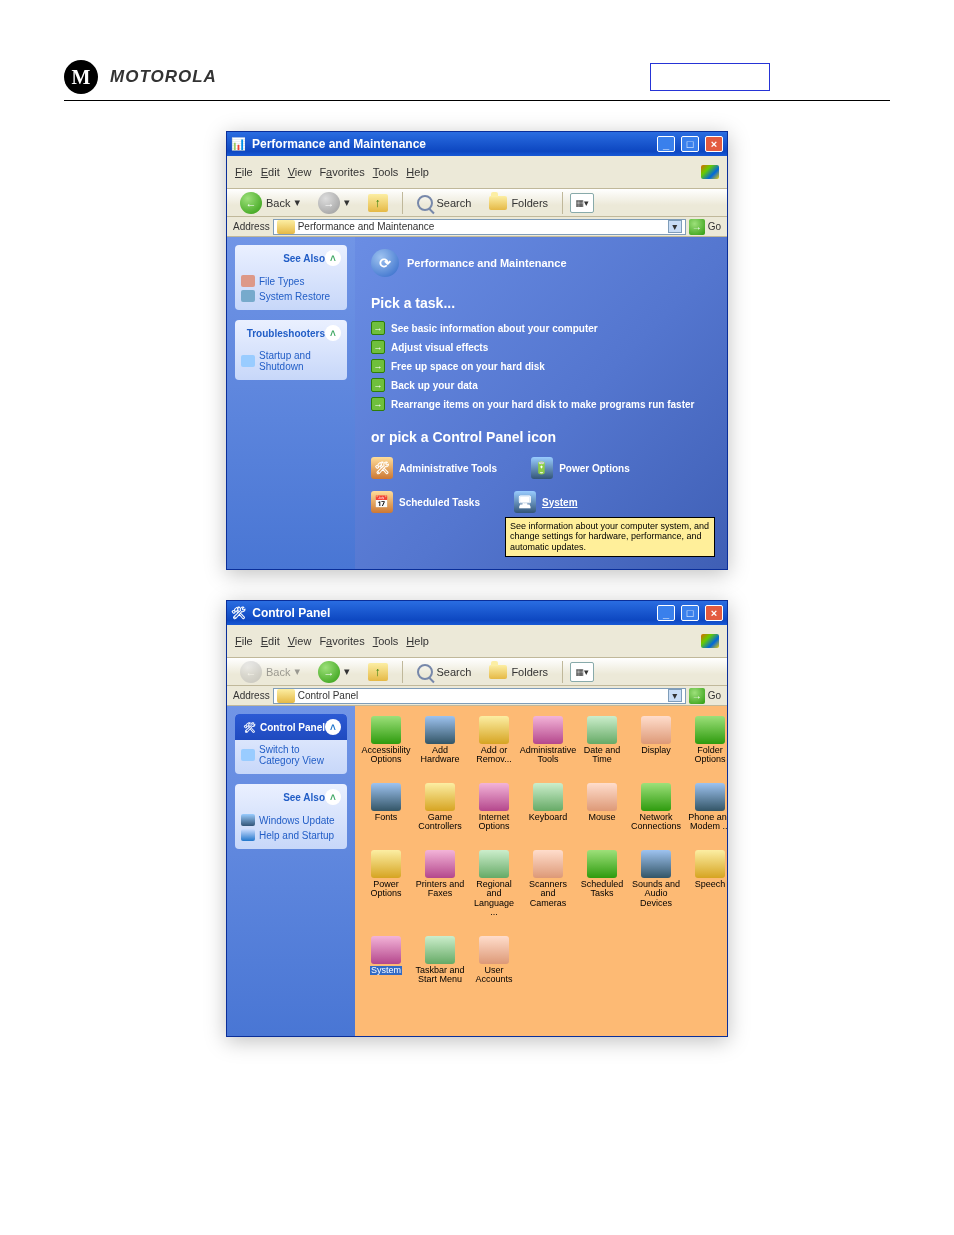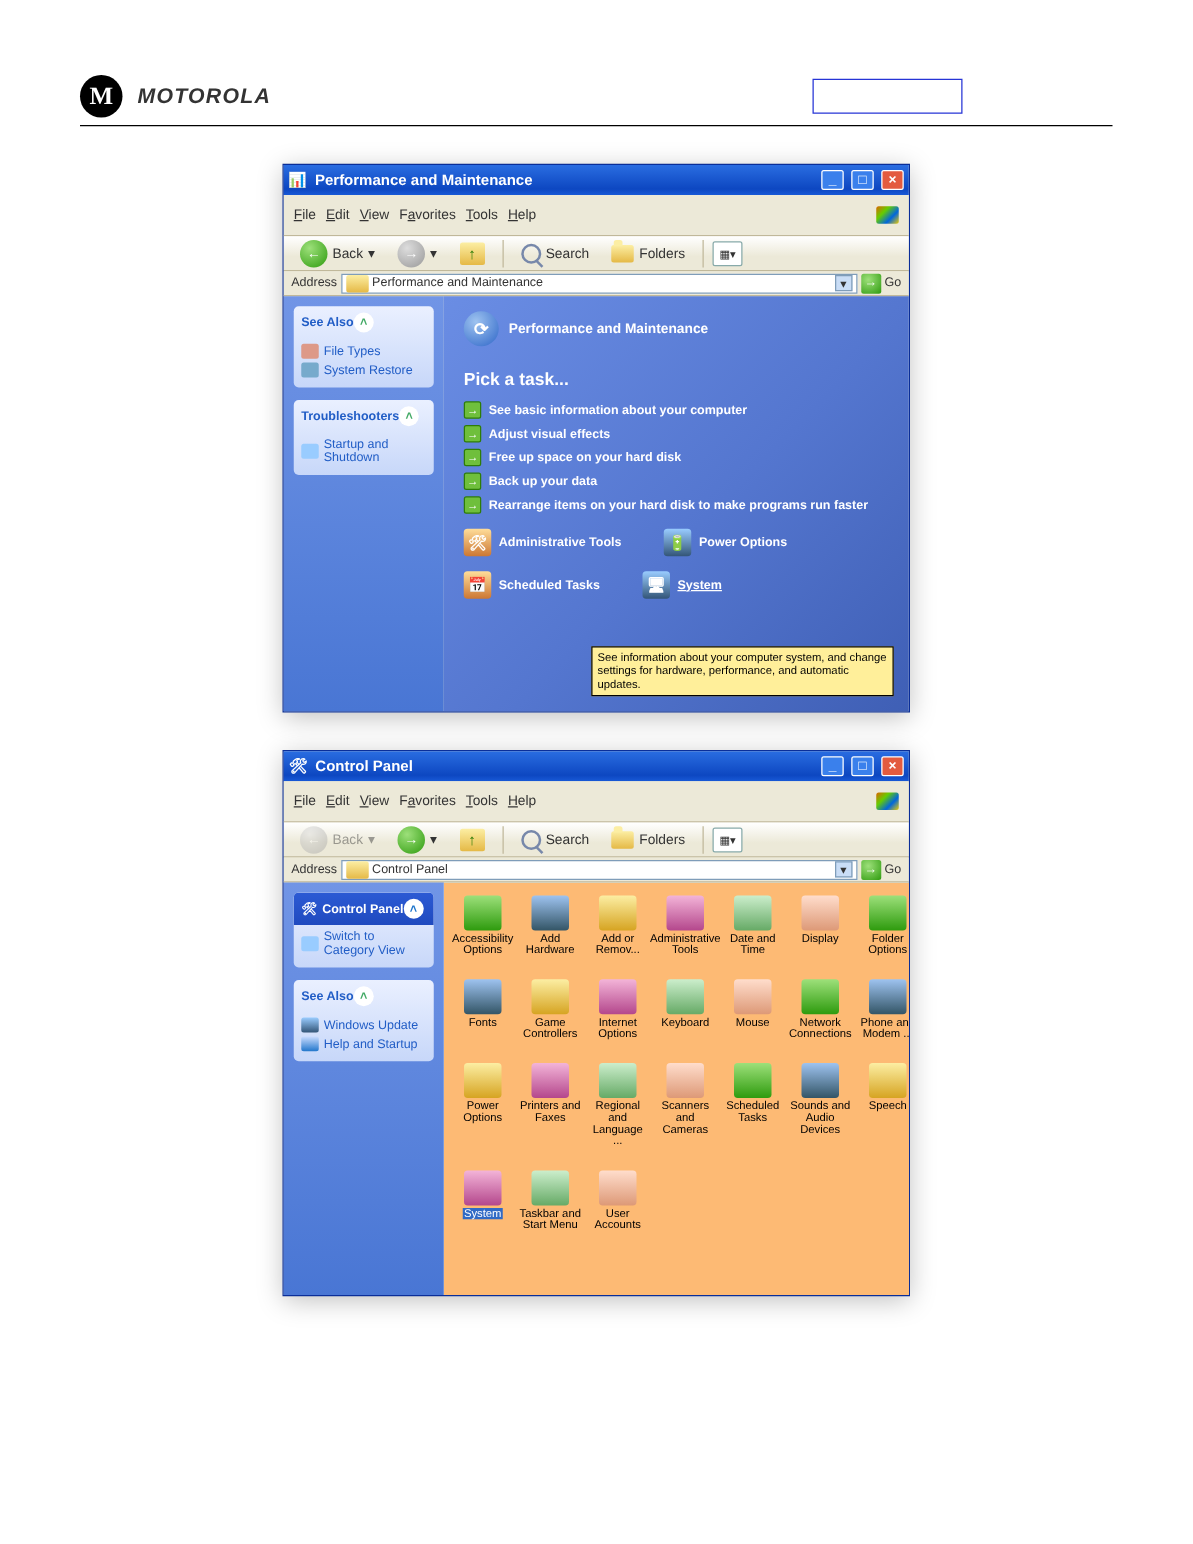--- a/index.html
+++ b/index.html
@@ -88,39 +88,39 @@
   .fold-icn.open::after{content:"";position:absolute;left:2px;top:-4px;width:7px;height:5px;background:#fceea3;border-radius:2px 2px 0 0}
   .sep{width:1px;height:22px;background:#c0b89a;margin:0 3px}
   .view-btn{width:24px;height:20px;border:1px solid #8aa;background:#fff;display:flex;align-items:center;justify-content:center;border-radius:2px;font-size:9px}
   .addr-bar{height:20px;background:#ece9d8;display:flex;align-items:center;gap:3px;padding:0 6px;border-bottom:1px solid #c0b89a;font-size:10px}
   .addr-input{flex:1;height:16px;background:#fff;border:1px solid #7f9db9;display:flex;align-items:center;padding:0 3px;gap:3px}
   .addr-input .dd{margin-left:auto;width:14px;height:13px;background:#c9ddf6;border:1px solid #7f9db9;display:flex;align-items:center;justify-content:center}
   .go-btn{width:16px;height:16px;border-radius:2px;background:radial-gradient(circle at 35% 30%,#9de07a,#2e9b0e);display:flex;align-items:center;justify-content:center;color:#fff;font-size:10px;font-weight:bold}
   .body-area{display:flex;min-height:320px}
   .side{width:128px;background:linear-gradient(to bottom,var(--side-grad-1),var(--side-grad-2));padding:8px;display:flex;flex-direction:column;gap:10px}
   .side-box{background:linear-gradient(to bottom,#eaf0ff,#c7d7f9);border-radius:4px;overflow:hidden}
-  .side-head{color:#215dc6;font-weight:bold;font-size:10px;padding:5px 6px;display:flex;align-items:center;justify-content:flex-start}
+  .side-head{color:#215dc6;font-weight:bold;font-size:10px;padding:5px 6px;display:flex;align-items:center;justify-content:flex-end}
   .side-head.dark{background:linear-gradient(to bottom,#2c5ad4,#1f4abf);color:#fff}
   .side-head .chev{width:16px;height:16px;border-radius:50%;background:#fff;display:flex;align-items:center;justify-content:center;font-size:10px;color:#4a6}
   .side-head.dark .chev{color:#27c}
   .side-body{padding:4px 6px 8px;display:flex;flex-direction:column;gap:3px}
   .side-item{display:flex;align-items:center;gap:4px;color:#215dc6;font-size:10px}
   .si-icn{width:14px;height:12px;border-radius:2px;flex-shrink:0}
   .main-area{flex:1;position:relative}
   
   .cat-view{position:absolute;inset:0;background:linear-gradient(135deg,#6a8de4 0%,#5476cf 55%,#3f5fb5 100%);padding:12px 16px;color:#fff;overflow:hidden}
   .cat-head{display:flex;align-items:center;gap:8px;font-size:11px;font-weight:bold}
   .cat-head .round{width:28px;height:28px;border-radius:50%;background:radial-gradient(circle at 35% 30%,#9ec3f0,#2e66c8);display:flex;align-items:center;justify-content:center;font-size:14px}
   .big{font-family:Arial,sans-serif;font-size:14px;font-weight:bold;margin:18px 0 10px}
   .task{display:flex;align-items:center;gap:6px;font-size:10px;margin:5px 0;font-weight:bold}
   .task .arrow{width:14px;height:14px;background:var(--green);display:flex;align-items:center;justify-content:center;border:1px solid #2e7d08;color:#fff;font-size:9px;border-radius:2px}
   .cp-icons{display:flex;gap:34px;margin-top:12px;align-items:center}
   .cp-item{display:flex;align-items:center;gap:6px;font-size:10px;font-weight:bold}
   .cp-item .ic{width:22px;height:22px;border-radius:3px;display:flex;align-items:center;justify-content:center;font-size:12px}
-  .tooltip{position:absolute;right:12px;bottom:12px;background:var(--yellow);border:1px solid #000;color:#000;font-size:9px;padding:3px 4px;width:242px;font-weight:normal;line-height:1.2}
+  .tooltip{position:absolute;right:12px;bottom:12px;background:var(--yellow);border:1px solid #000;color:#000;font-size:9px;padding:3px 4px;width:210px;font-weight:normal;line-height:1.2}
   .cat-view a.sys{color:#fff;text-decoration:underline}
   
   .classic-view{position:absolute;inset:0;background:#fdba74;padding:10px 6px;overflow:auto}
   .grid{display:grid;grid-template-columns:repeat(7,50px);gap:18px 4px;justify-content:space-around;align-content:start}
   .gi{display:flex;flex-direction:column;align-items:center;text-align:center;font-size:9px;line-height:1.05;color:#000;width:50px}
   .gi .ic{width:30px;height:28px;margin-bottom:2px;display:flex;align-items:center;justify-content:center;border-radius:3px}
   .gi.sel .lbl{background:#316ac5;color:#fff;padding:0 1px}
   
   .ic.c1{background:linear-gradient(#9de07a,#2e9b0e)}
   .ic.c2{background:linear-gradient(#9ec3f0,#356)}
@@ -246,20 +246,21 @@
               <span>Free up space on your hard disk</span>
             </div>
           <div class="task">
               <span class="arrow">→</span>
               <span>Back up your data</span>
             </div>
           <div class="task">
               <span class="arrow">→</span>
               <span>Rearrange items on your hard disk to make programs run faster</span>
             </div>
+          <div class="big">or pick a Control Panel icon</div>
           <div class="cp-icons">
             <div class="cp-item">
                 <span class="ic" style="background:linear-gradient(#fd9,#c73)">🛠</span>
                 <span>Administrative Tools</span>
               </div>
             <div class="cp-item">
                 <span class="ic" style="background:linear-gradient(#9cf,#357)">🔋</span>
                 <span>Power Options</span>
               </div>
           </div>

